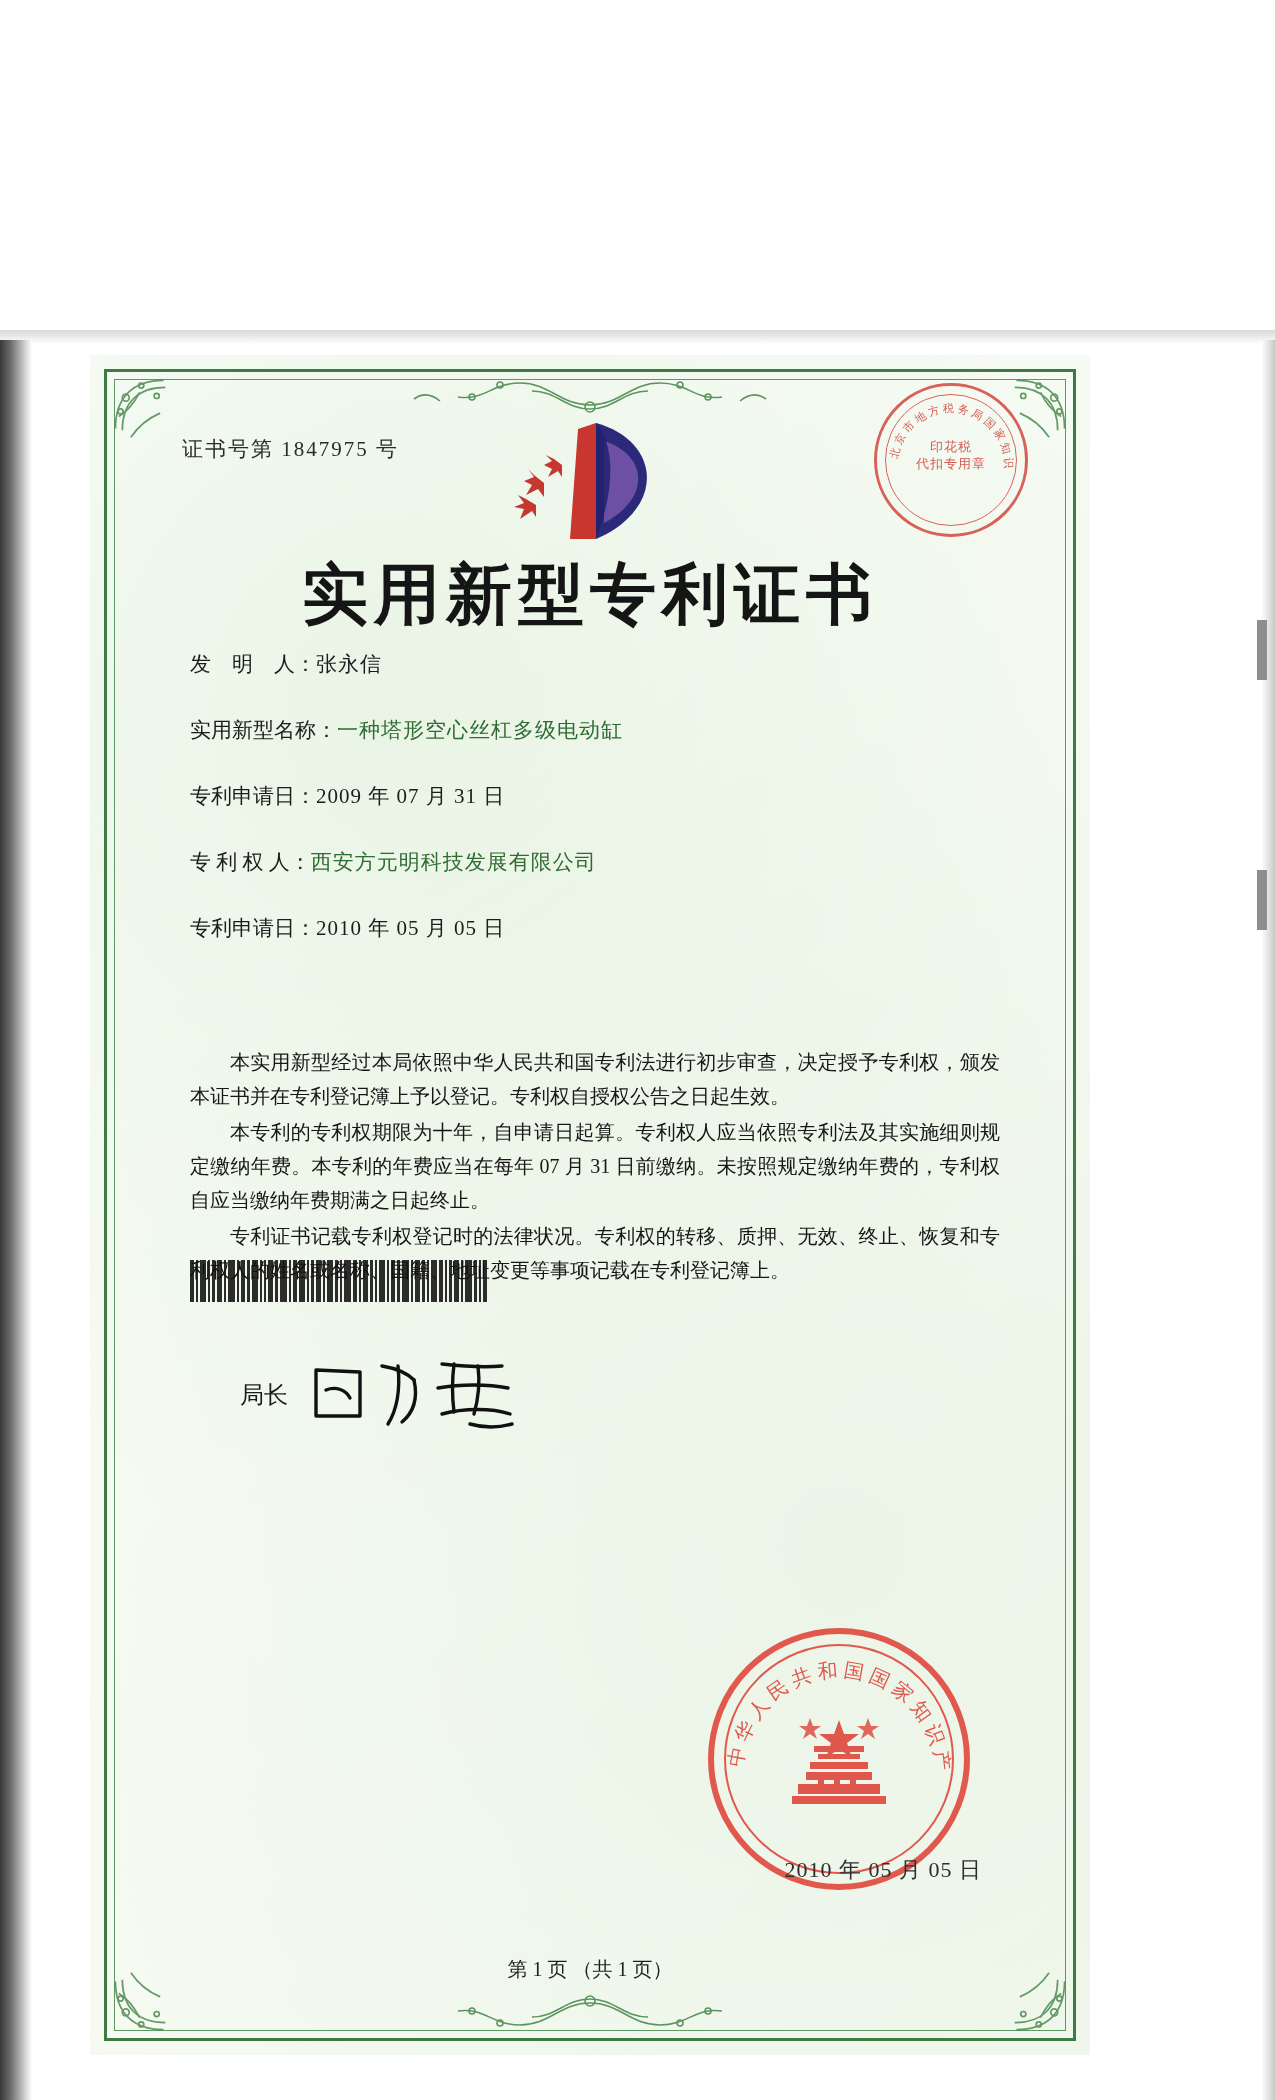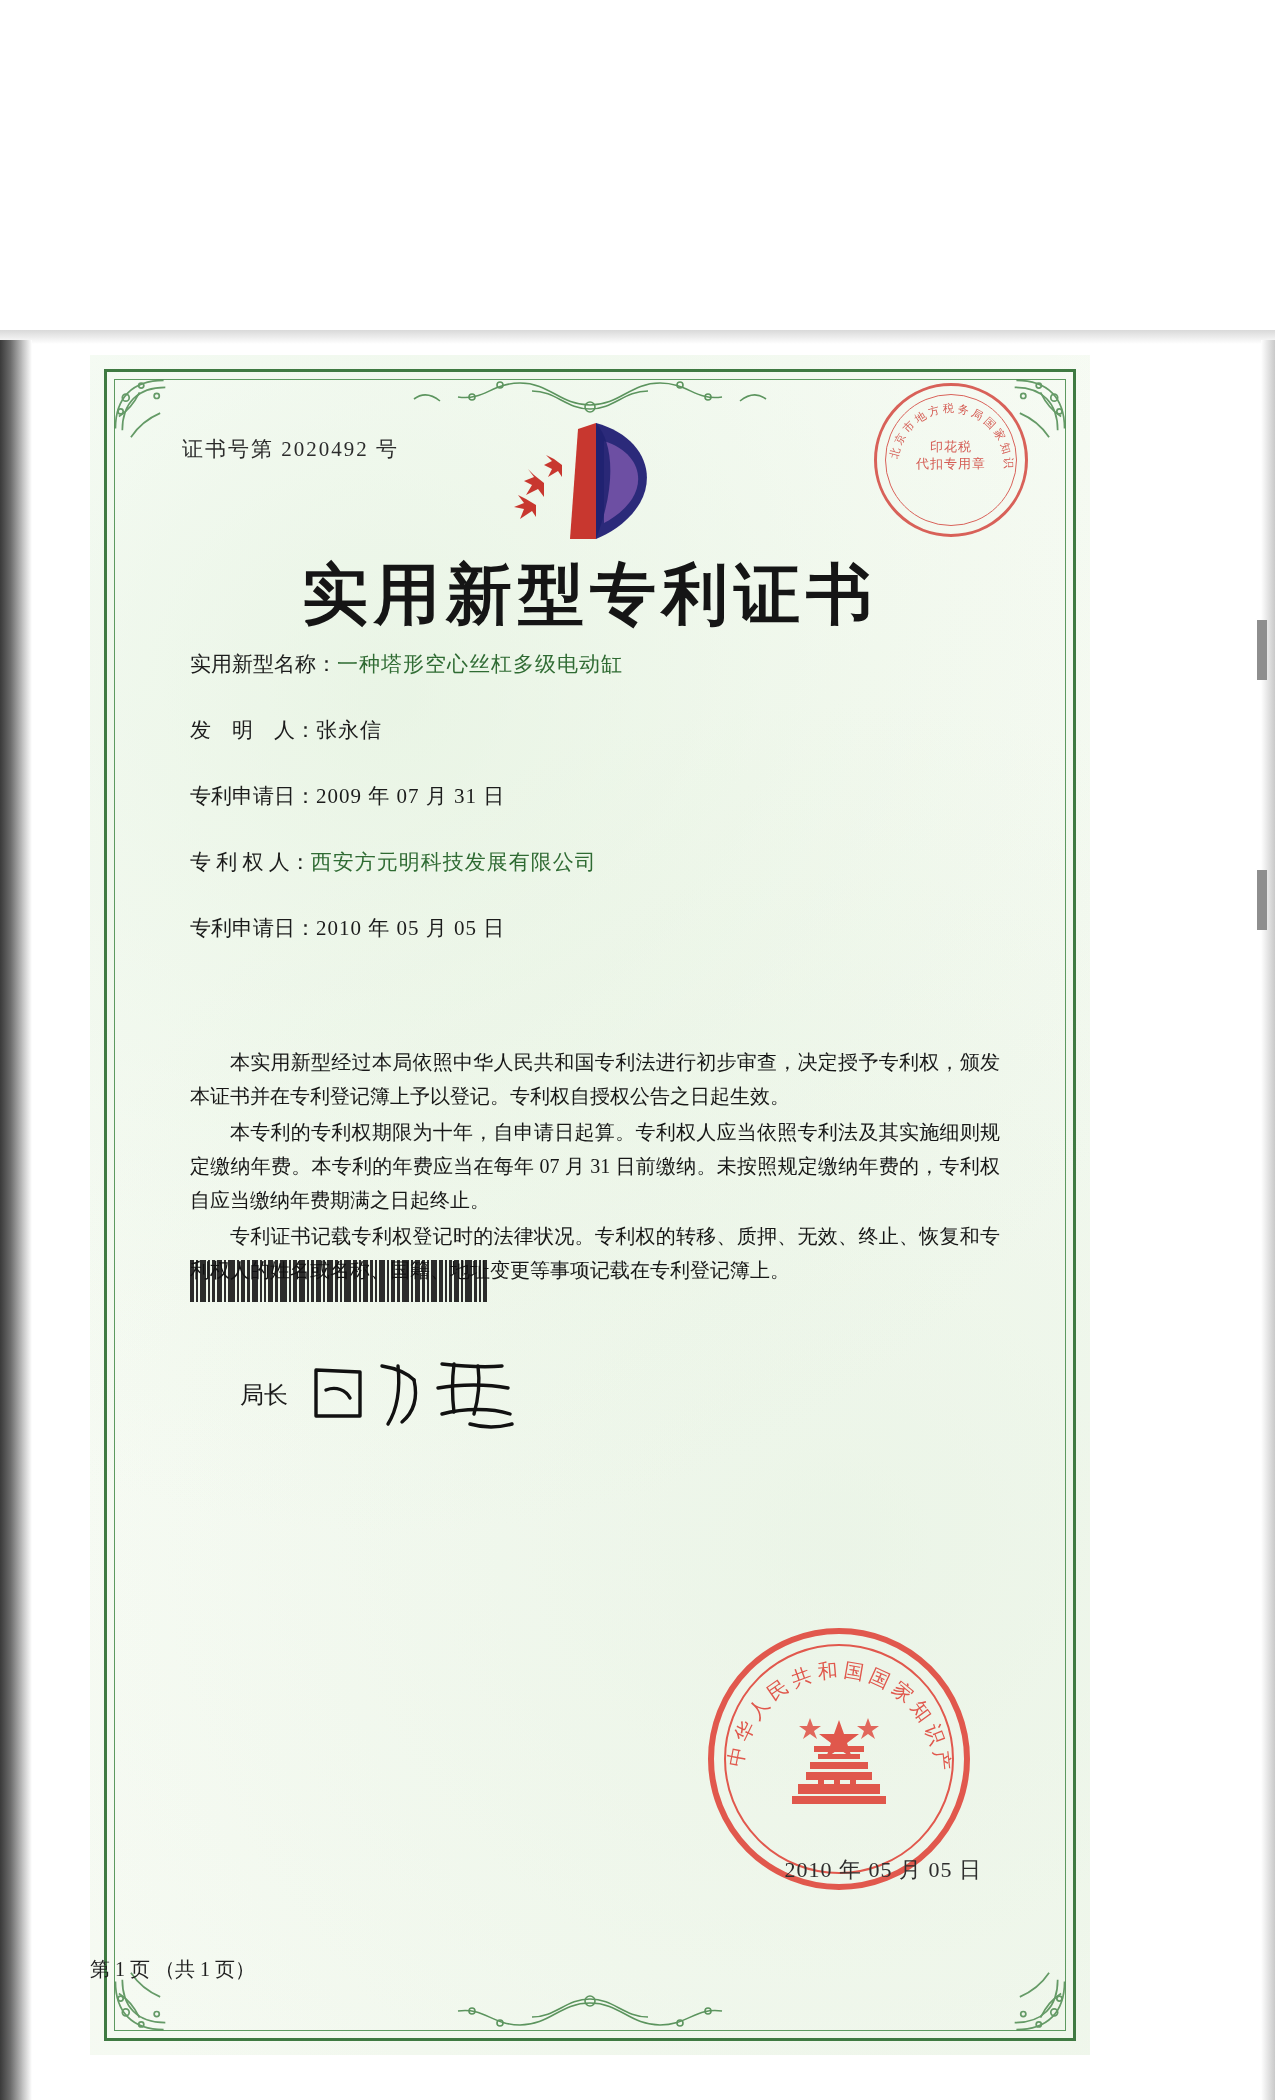--- a/index.html
+++ b/index.html
@@ -252,21 +252,21 @@
     font-size: 22px;
     color: #2d2d2d;
     letter-spacing: 1px;
   }
 
   
   .page-footer {
     position: absolute;
     left: 0; bottom: 72px;
     width: 100%;
-    text-align: left;
+    text-align: center;
     font-size: 20px;
     color: #1f1f1f;
   }
 
   .watermark-texture {
     position: absolute;
     left: 0; top: 0; right: 0; bottom: 0;
     background:
       radial-gradient(circle at 30% 20%, rgba(220,238,214,.55), transparent 55%),
       radial-gradient(circle at 75% 70%, rgba(226,240,222,.5), transparent 60%);
@@ -375,21 +375,21 @@
         <path d="M210,52 C234,52 244,34 268,34"></path>
         <circle cx="210" cy="50" r="5"></circle>
         <circle cx="120" cy="28" r="3"></circle>
             <circle cx="300" cy="28" r="3"></circle>
         <circle cx="92" cy="40" r="3"></circle>
             <circle cx="328" cy="40" r="3"></circle>
       </g>
         </svg>
     </div>
 
-    <div class="cert-number">证书号第 2020492 号</div>
+    <div class="cert-number">证书号第 1847975 号</div>
 
     <div class="emblem">
       <svg viewBox="0 0 180 140">
         <g fill="#c8372f">
           <polygon points="28,58 34,66 24,70 32,74 26,84 38,78 44,86 44,72 34,64"></polygon>
           <polygon points="18,84 24,92 14,96 24,98 20,108 32,100 36,106 36,94 26,88"></polygon>
           <polygon points="46,44 52,50 44,54 52,58 48,66 58,60 62,66 62,54 54,48"></polygon>
         </g>
         <path d="M78,18 L96,12 L96,128 L70,128 Z" fill="#c8372f"></path>
         <path d="M96,12 C140,24 158,60 140,92 C128,112 110,122 96,128 Z" fill="#2b2a7a"></path>
@@ -410,26 +410,26 @@
       </svg>
       <div class="center-text">
         印花税<br>代扣专用章
       </div>
     </div>
 
     <div class="main-title">实用新型专利证书</div>
 
     <div class="fields">
       <div class="field-row">
+        <span class="field-label">发　明　人：</span>
+        <span class="field-value">张永信</span>
+      </div>
+      <div class="field-row">
         <span class="field-label">实用新型名称：</span>
         <span class="field-value green">一种塔形空心丝杠多级电动缸</span>
-      </div>
-      <div class="field-row">
-        <span class="field-label">发　明　人：</span>
-        <span class="field-value">张永信</span>
       </div>
       <div class="field-row">
         <span class="field-label">专利申请日：</span>
         <span class="field-value">2009 年 07 月 31 日</span>
       </div>
       <div class="field-row">
         <span class="field-label">专 利 权 人：</span>
         <span class="field-value green">西安方元明科技发展有限公司</span>
       </div>
       <div class="field-row">

